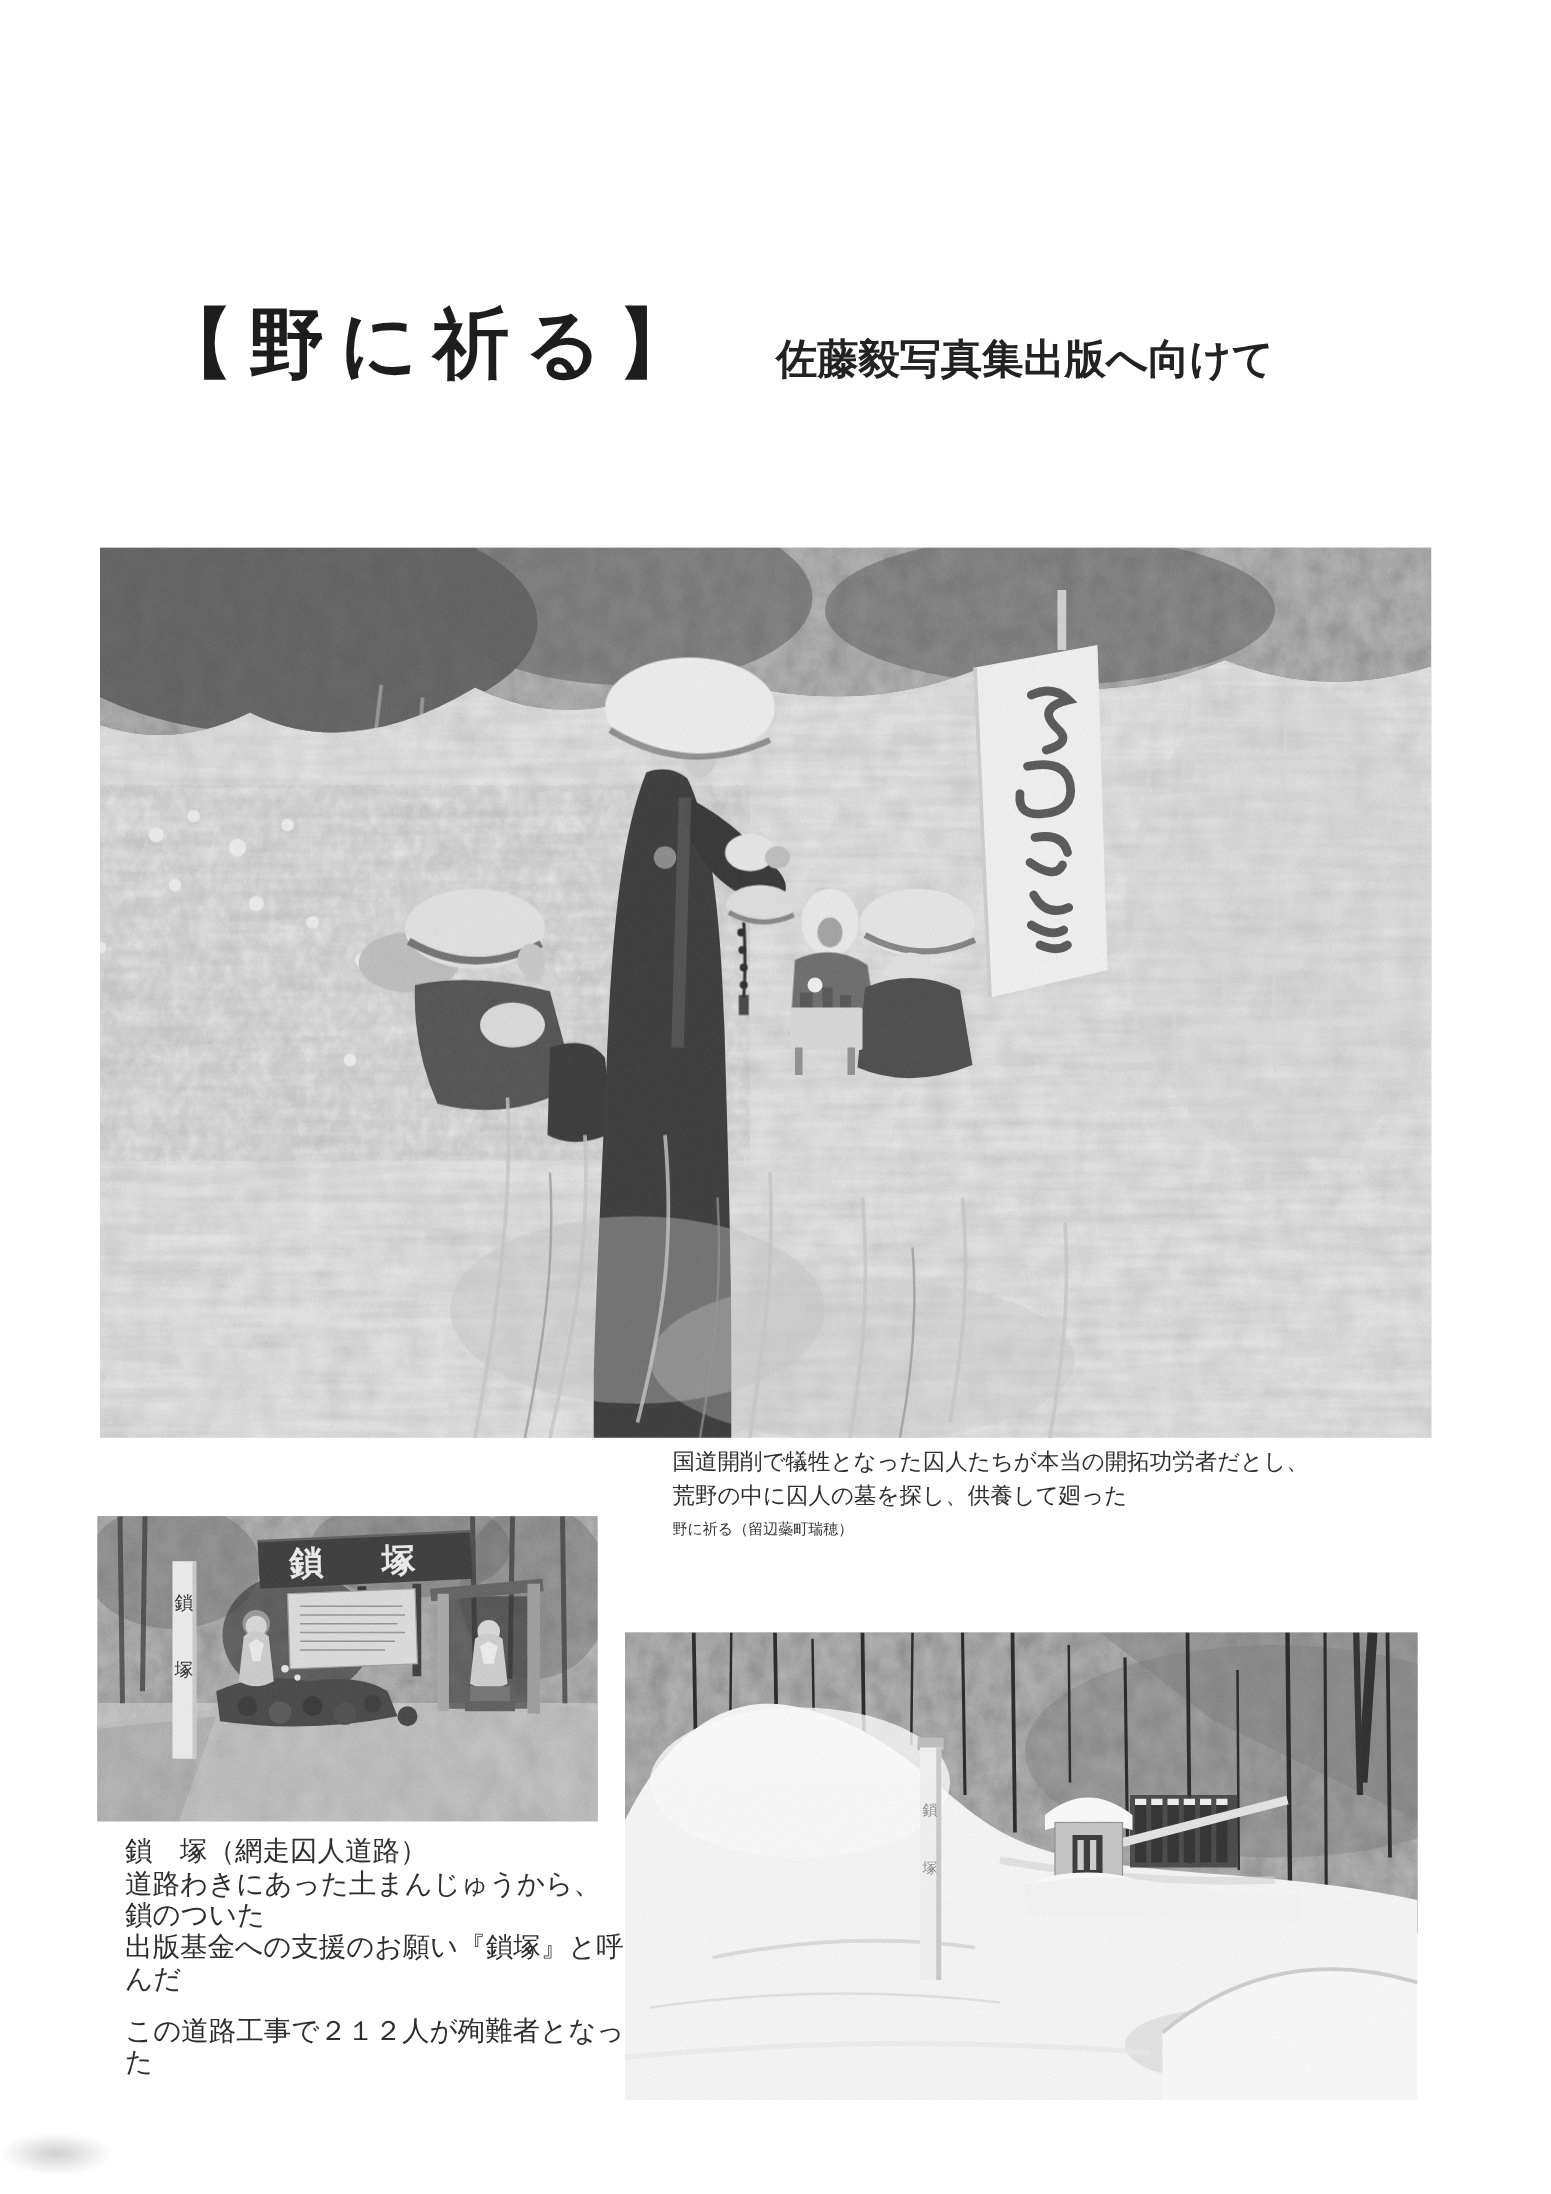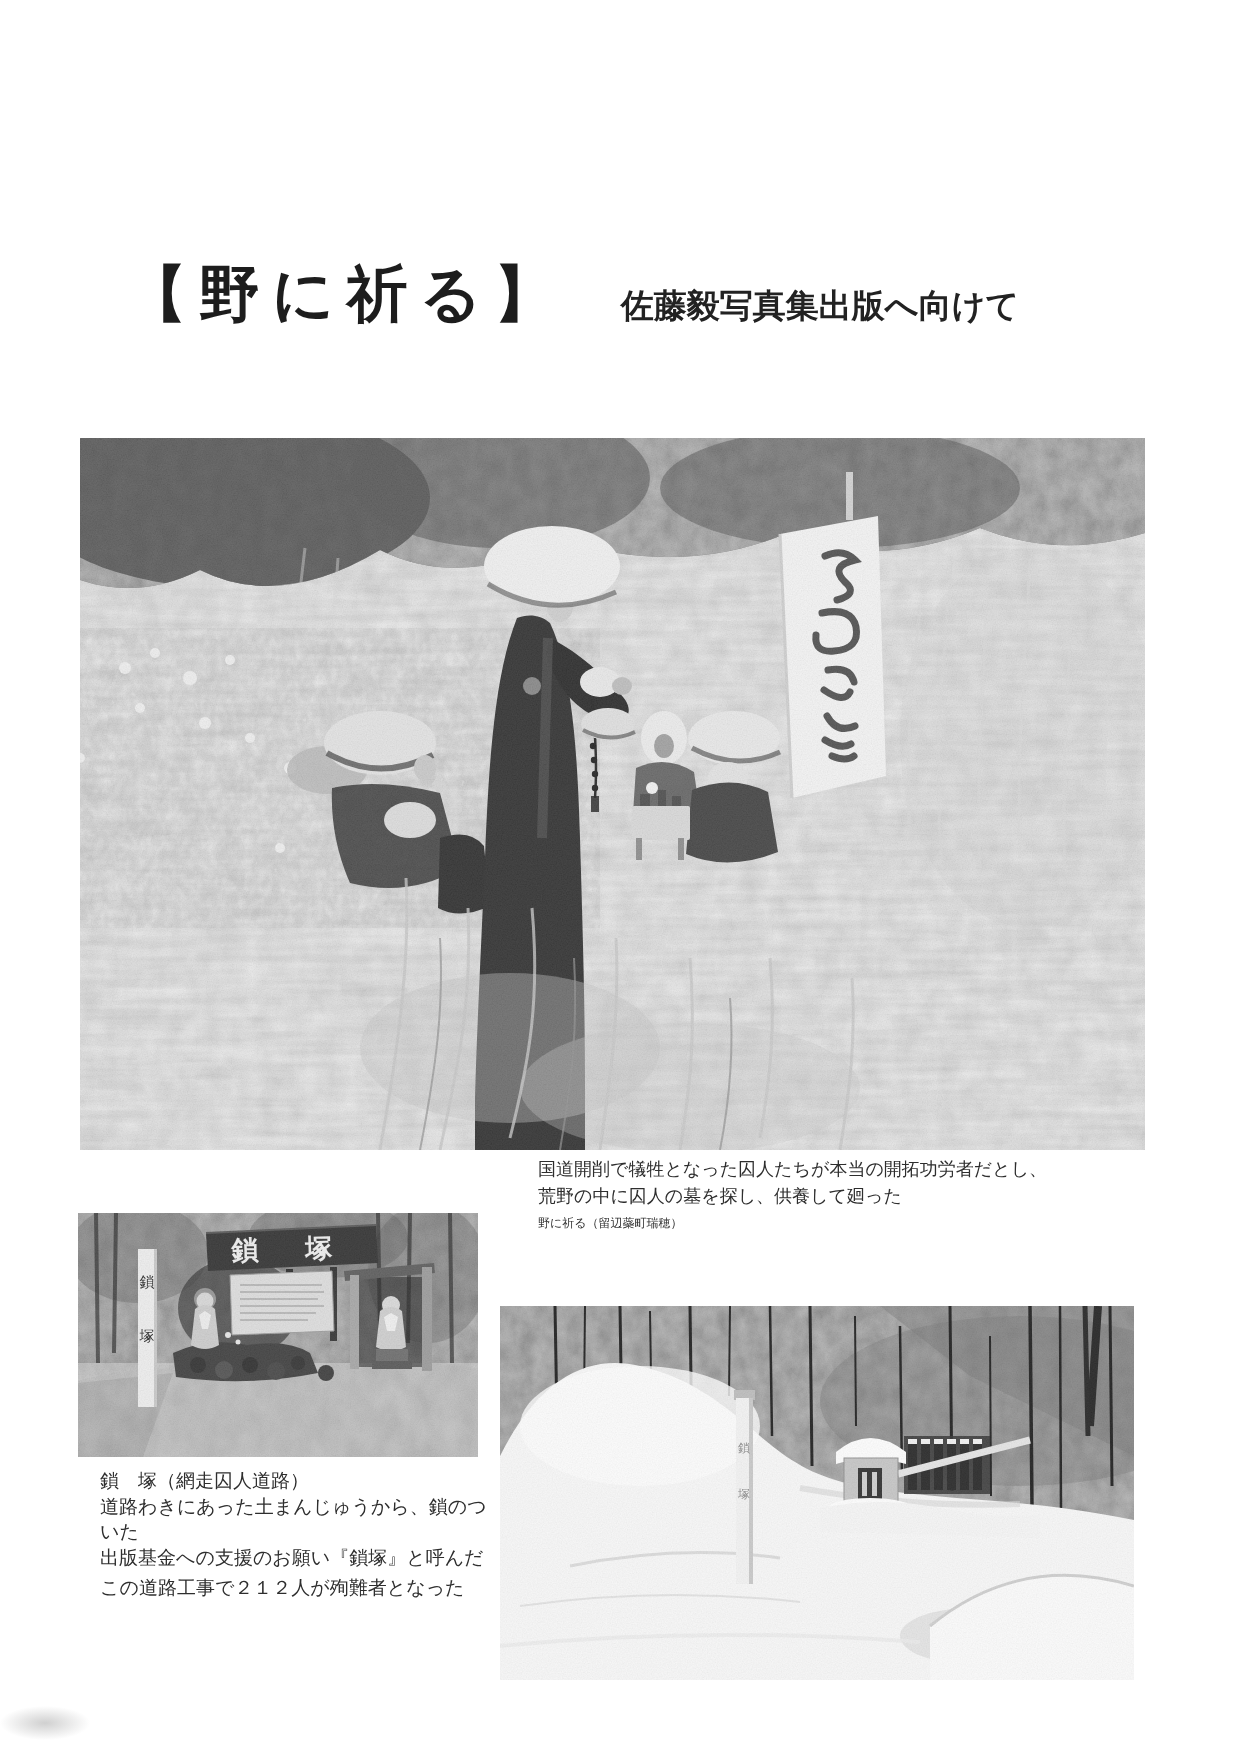--- a/index.html
+++ b/index.html
@@ -2,37 +2,37 @@
 <html><head>
 <meta charset="utf-8">
 <style>
   html,body{margin:0;padding:0;background:#ffffff;}
   body{width:1241px;height:1755px;position:relative;overflow:hidden;
        font-family:"Liberation Serif", serif;color:#2b2b2b;}
   .page{position:absolute;inset:0;background:#ffffff;}
   .page-title{position:absolute;left:168px;top:104px;width:930px;margin:0;
       font-size:72px;font-weight:700;line-height:82px;letter-spacing:0px;
       font-family:"Liberation Serif", serif;}
-  .subtitle-row{position:absolute;left:126px;top:264px;width:1080px;
+  .subtitle-row{position:absolute;left:126px;top:246px;width:1080px;
       display:flex;align-items:flex-end;gap:54px;}
   .book-title{font-size:61px;font-weight:800;line-height:1;letter-spacing:12px;
       color:#1d1d1d;white-space:nowrap;}
   .subtitle-text{font-size:33px;font-weight:700;line-height:1.05;color:#222;
       white-space:nowrap;padding-bottom:1px;}
   figure{margin:0;padding:0;position:absolute;}
   .main-photo{left:80px;top:438px;width:1065px;height:712px;}
   .kusarizuka-photo{left:78px;top:1213px;width:400px;height:244px;}
   .snow-photo{left:500px;top:1306px;width:634px;height:374px;}
   svg{display:block;}
   .main-caption{position:absolute;left:538px;top:1156px;width:580px;
       font-size:18px;line-height:27px;color:#2e2e2e;}
   .main-caption .cap-line4{font-size:12px;margin-top:0;color:#333;}
   .left-caption{position:absolute;left:100px;top:1468px;width:400px;
-      font-size:19px;line-height:25.5px;color:#2e2e2e;}
-  .left-caption .cap-line4{margin-top:5px;}
+      font-size:22px;line-height:25.5px;color:#2e2e2e;}
+  .left-caption .cap-line4{margin-top:16px;}
   .scan-smudge{position:absolute;left:0px;top:1706px;width:90px;height:34px;
       background:radial-gradient(closest-side,rgba(150,150,150,.45),rgba(150,150,150,0));}
 </style>
 </head>
 <body>
 
 <div class="page">
 
 
   <div class="subtitle-row">

